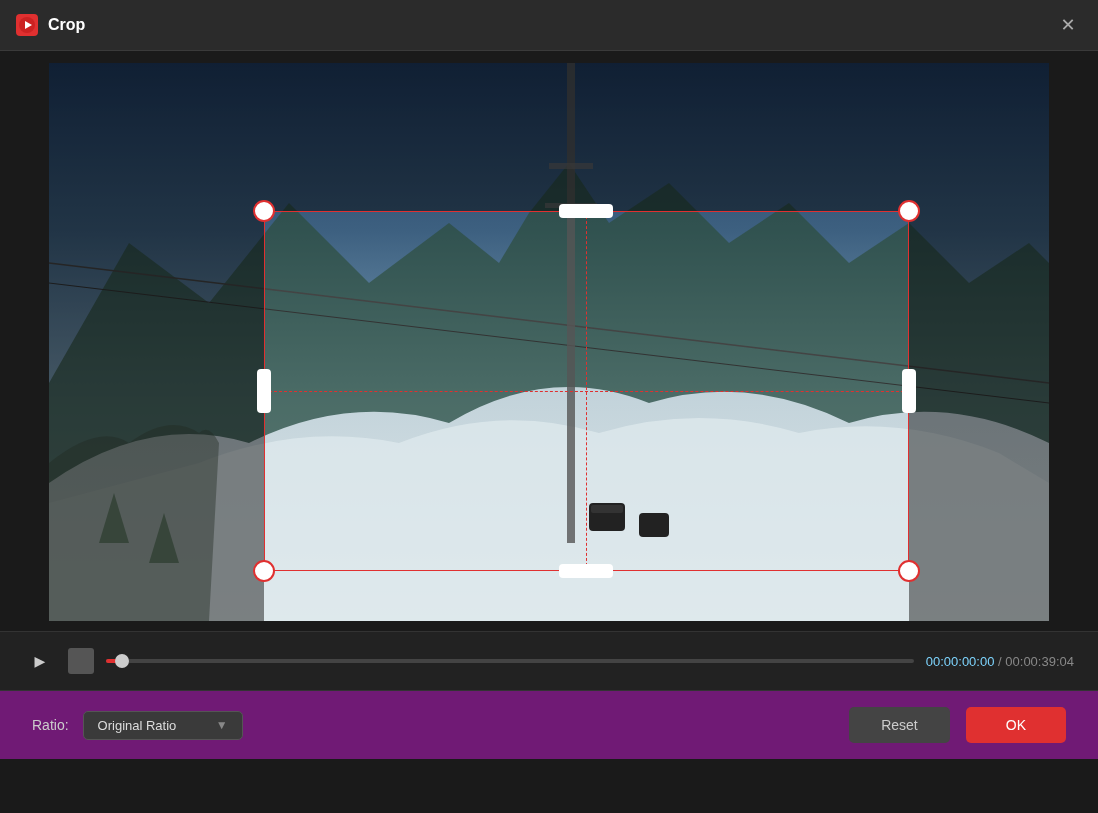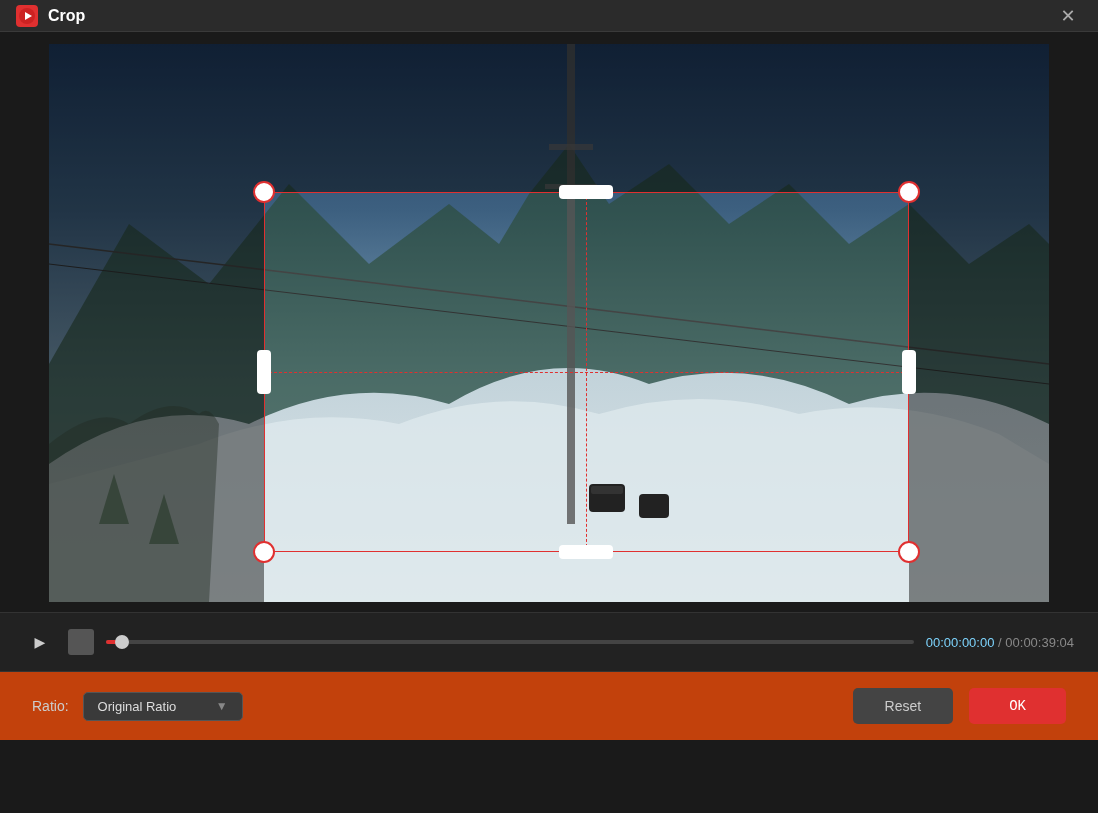--- a/index.html
+++ b/index.html
@@ -12,21 +12,21 @@
       overflow: hidden;
     }
 
     
     .title-bar {
       display: flex;
       align-items: center;
       justify-content: space-between;
       background: #2b2b2b;
       padding: 0 16px;
-      height: 32px;
+      height: 51px;
       border-bottom: 1px solid #3a3a3a;
     }
     .title-bar-left {
       display: flex;
       align-items: center;
       gap: 10px;
     }
     .app-icon {
       width: 22px;
       height: 22px;
@@ -266,21 +266,21 @@
       color: #7dd3fc;
     }
 
     
     .settings-bar {
       display: flex;
       align-items: center;
       justify-content: space-between;
       padding: 0 32px;
       height: 68px;
-      background: #c2410c;
+      background: #701a75;
     }
     .ratio-section {
       display: flex;
       align-items: center;
       gap: 14px;
     }
     .ratio-label {
       font-size: 14px;
       color: #ccc;
     }
@@ -319,21 +319,21 @@
       font-family: inherit;
     }
     .ok-btn {
       background: #e03030;
       color: #fff;
       border: none;
       border-radius: 5px;
       padding: 10px 40px;
       font-size: 14px;
       cursor: pointer;
-      font-family: Liberation Mono, monospace;
+      font-family: Liberation Sans, sans-serif;
       font-weight: 500;
     }
   </style>
 </head>
 <body>
 
 <div class="title-bar">
   <div class="title-bar-left">
     <div class="app-icon">
       <svg width="18" height="18" viewBox="0 0 18 18">

